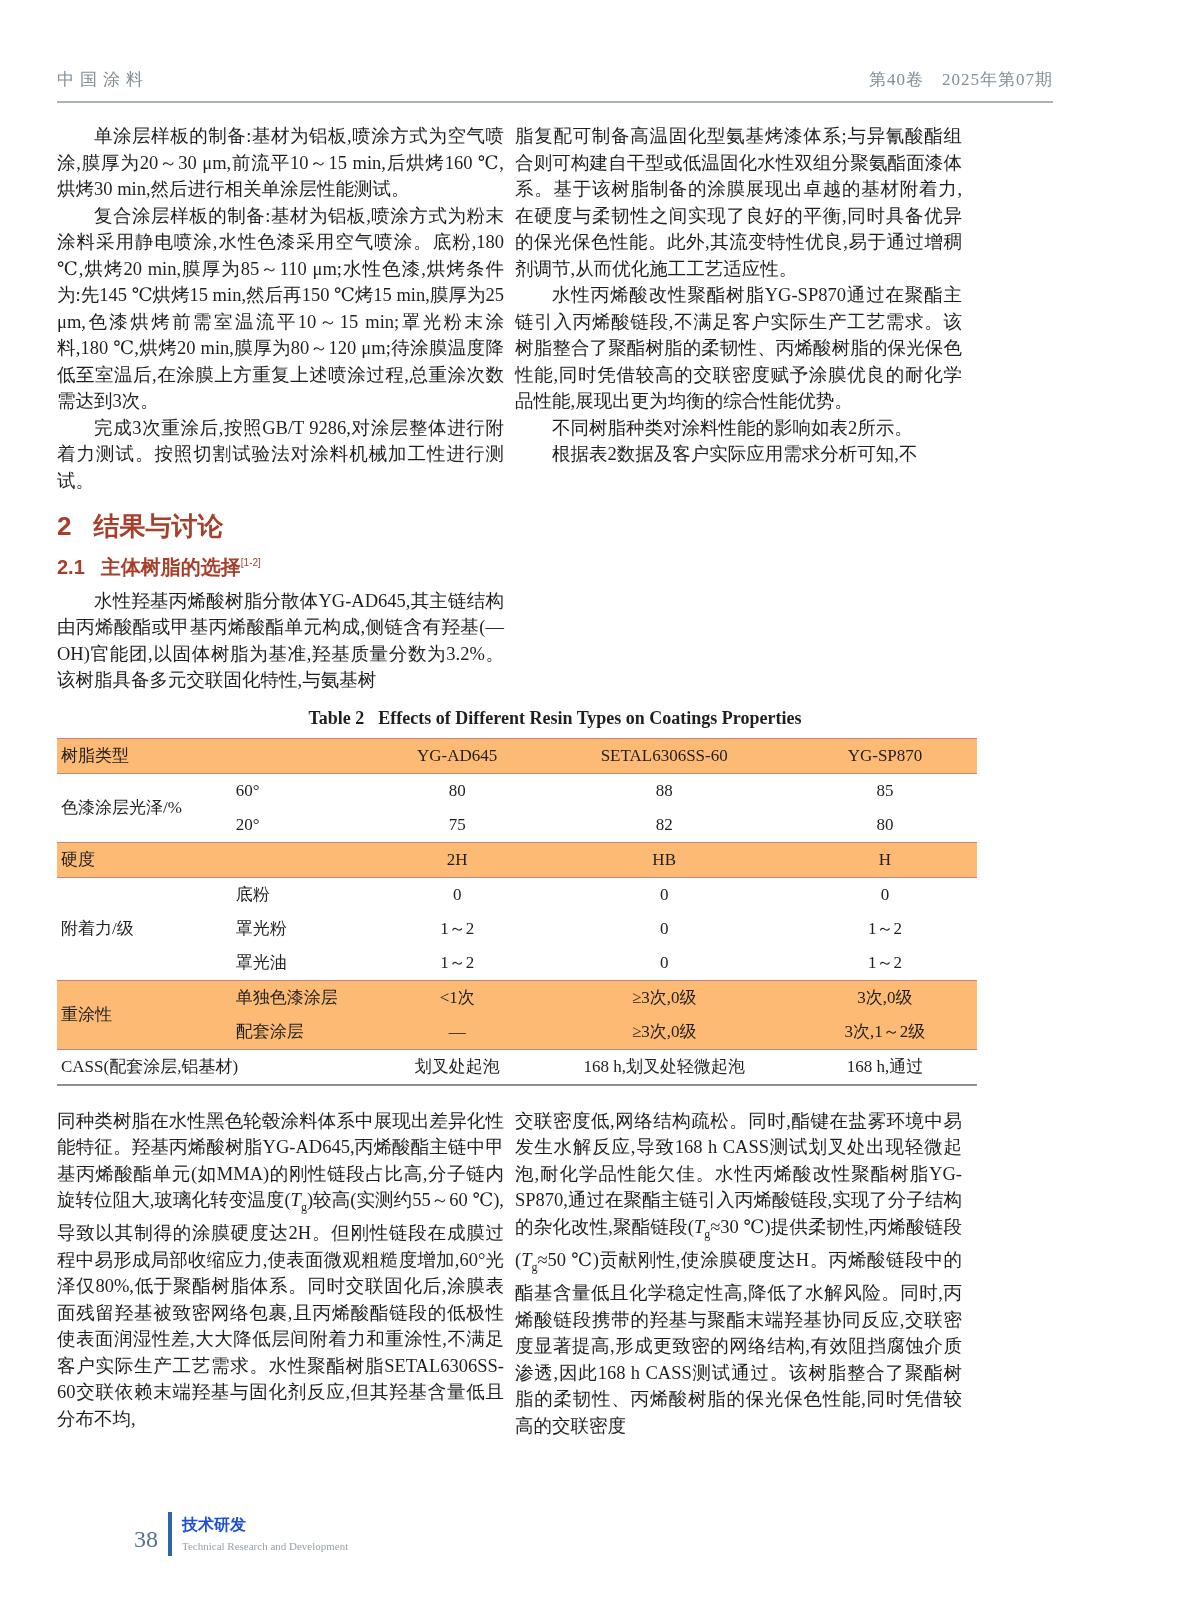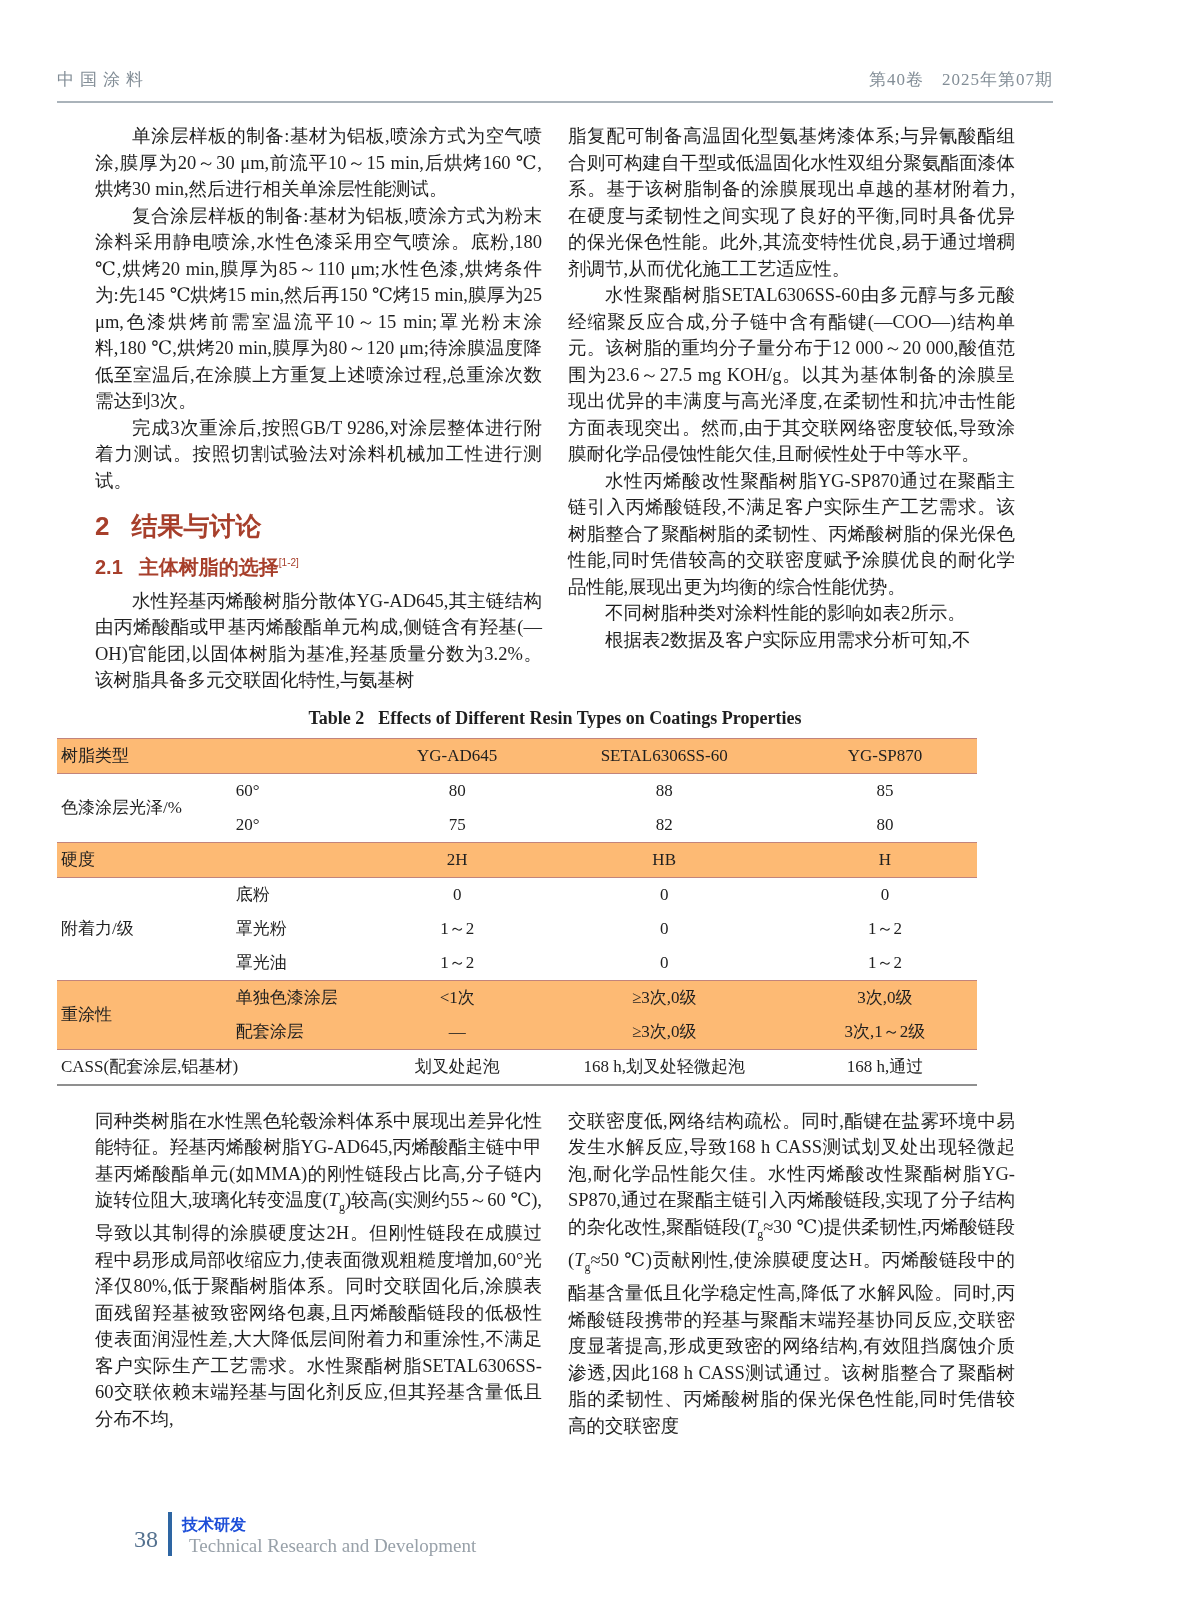--- a/index.html
+++ b/index.html
@@ -9,21 +9,21 @@
     padding:68px 134px 0 57px;
     font-family:"Liberation Serif","DejaVu Serif",serif;
     color:#1f1f1f;
   }
   
   .run-head{display:flex;justify-content:space-between;align-items:flex-end;
     font-size:17px;color:#828d96;padding-bottom:10px;border-bottom:2px solid #aab3ba;}
   .run-head .journal{letter-spacing:6px;}
   .run-head .issue{display:flex;gap:18px;letter-spacing:1px;}
   
-  .cols{display:flex;gap:26px;margin-top:20px;justify-content:center;}
+  .cols{display:flex;gap:11px;margin-top:20px;}
   .col{width:447px;font-size:18.5px;line-height:26.5px;text-align:justify;}
   .para{margin:0;}
   .para.indent{text-indent:2em;}
   .para i{font-style:italic;}
   .para sub{font-size:12px;}
   
   .section-h{color:#a73f2b;font-family:"Liberation Sans","DejaVu Sans",sans-serif;
     font-weight:bold;font-size:26px;margin:16px 0 8px 0;line-height:32px;}
   .section-h .num{margin-right:22px;}
   .subsection-h{color:#a73f2b;font-family:"Liberation Sans","DejaVu Sans",sans-serif;
@@ -45,21 +45,21 @@
   tr.band td{background:#fdba74;}
   td.bt{border-top:1.5px solid #c2847c;}
   td.bb{border-bottom:1.5px solid #c2847c;}
   tr.last td{border-bottom:2px solid #8f8f8f;}
   
   .footer{position:absolute;left:134px;bottom:44px;display:flex;align-items:center;}
   .footer .pgnum{font-size:24px;color:#54718f;margin-right:10px;margin-top:10px;}
   .footer .bar{width:4px;height:44px;background:#2e66a3;margin-right:10px;}
   .footer .sec-zh{font-family:"Liberation Sans","DejaVu Sans",sans-serif;
     font-weight:bold;font-size:16px;color:#1d4ed8;line-height:24px;}
-  .footer .sec-en{font-size:19px;color:#98a1a9;line-height:18px;margin-left:7px;}
+  .footer .sec-en{font-size:11px;color:#98a1a9;line-height:18px;}
 </style>
 </head>
 <body>
 
 <div class="page">
 
   <div class="run-head">
     <span class="journal">中国涂料</span>
     <span class="issue">
       <span>第40卷</span>
@@ -80,21 +80,20 @@
       <div class="subsection-h">
         <span class="num">2.1</span><span>主体树脂的选择</span><sup>[1-2]</sup>
       </div>
       <div>
           <p class="para indent"><span>水性羟基丙烯酸树脂分散体YG-AD645,其主链结构由丙烯酸酯或甲基丙烯酸酯单元构成,侧链含有羟基(—OH)官能团,以固体树脂为基准,羟基质量分数为3.2%。该树脂具备多元交联固化特性,与氨基树</span></p>
         </div>
     </div>
     <div class="col">
       <div>
           <p class="para"><span>脂复配可制备高温固化型氨基烤漆体系;与异氰酸酯组合则可构建自干型或低温固化水性双组分聚氨酯面漆体系。基于该树脂制备的涂膜展现出卓越的基材附着力,在硬度与柔韧性之间实现了良好的平衡,同时具备优异的保光保色性能。此外,其流变特性优良,易于通过增稠剂调节,从而优化施工工艺适应性。</span></p>
-          <p class="para indent"><span>水性聚酯树脂SETAL6306SS-60由多元醇与多元酸经缩聚反应合成,分子链中含有酯键(—COO—)结构单元。该树脂的重均分子量分布于12 000～20 000,酸值范围为23.6～27.5 mg KOH/g。以其为基体制备的涂膜呈现出优异的丰满度与高光泽度,在柔韧性和抗冲击性能方面表现突出。然而,由于其交联网络密度较低,导致涂膜耐化学品侵蚀性能欠佳,且耐候性处于中等水平。</span></p>
           <p class="para indent"><span>水性丙烯酸改性聚酯树脂YG-SP870通过在聚酯主链引入丙烯酸链段,不满足客户实际生产工艺需求。该树脂整合了聚酯树脂的柔韧性、丙烯酸树脂的保光保色性能,同时凭借较高的交联密度赋予涂膜优良的耐化学品性能,展现出更为均衡的综合性能优势。</span></p>
           <p class="para indent"><span>不同树脂种类对涂料性能的影响如表2所示。</span></p>
           <p class="para indent"><span>根据表2数据及客户实际应用需求分析可知,不</span></p>
         </div>
     </div>
   </div>
 
   <div class="tbl-wrap">
     <div class="tbl-caption-en">
       <span class="lbl">Table 2</span><span>Effects of Different Resin Types on Coatings Properties</span>

